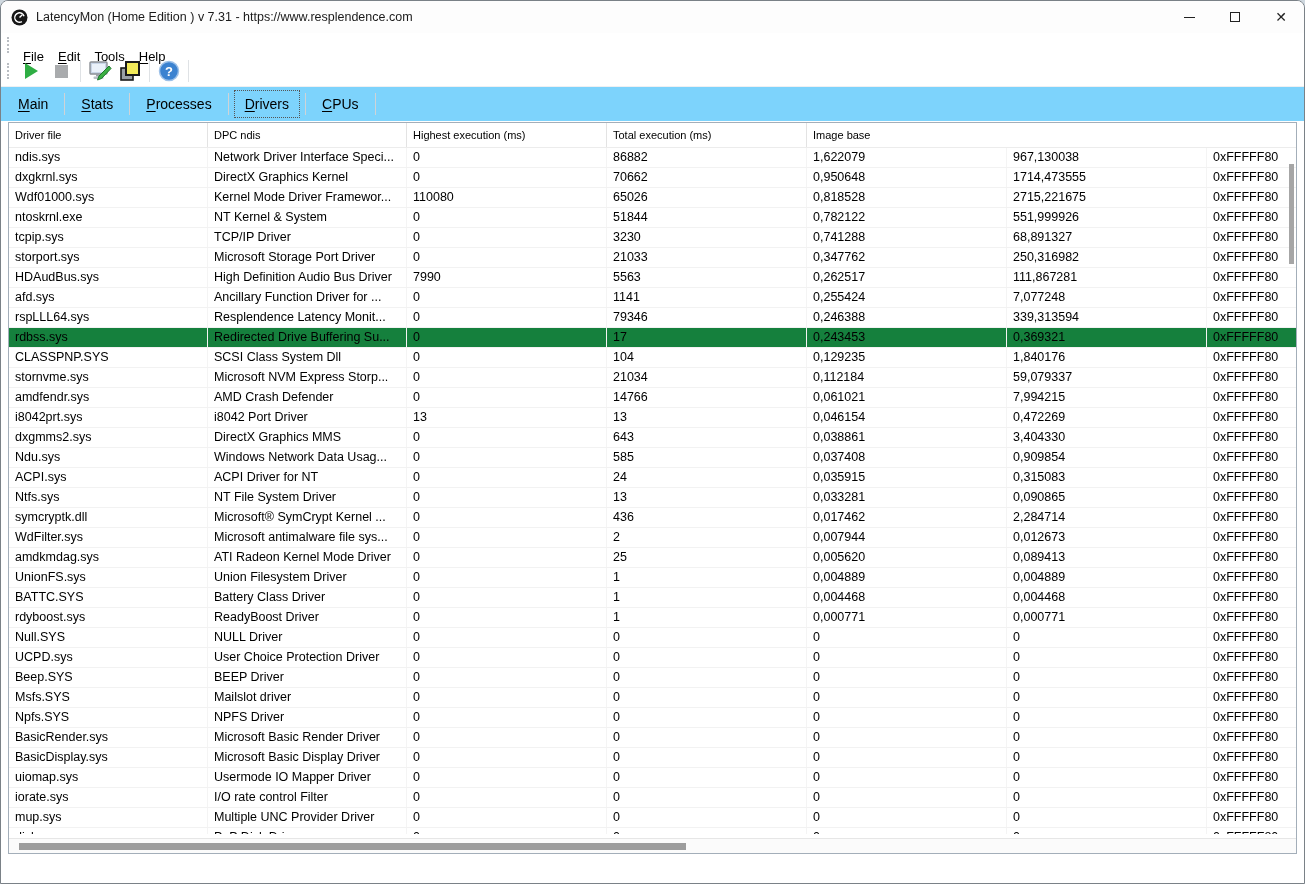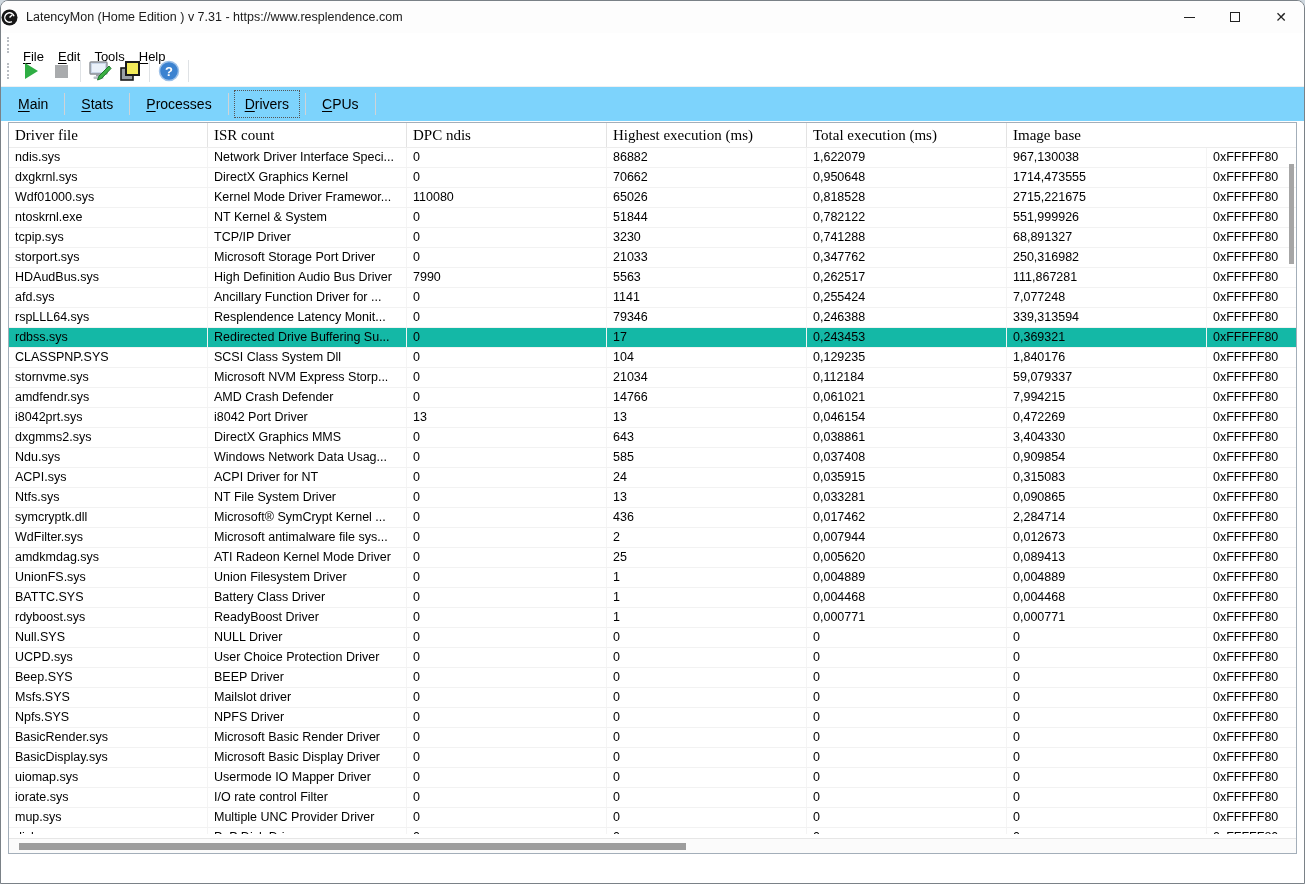--- a/index.html
+++ b/index.html
@@ -6,21 +6,21 @@
   html,body { background:#cfd8df; }
   body { font-family:"Liberation Sans", sans-serif; }
 
   .window{
     position:relative; width:1305px; height:884px; background:#ffffff;
     border:1px solid #7a8187; border-radius:8px 8px 0 0; overflow:hidden;
     color:#000;
   }
 
   
-  .titlebar{ height:32px; display:flex; align-items:center; background:#fdfdfd; }
+  .titlebar{ height:32px; display:flex; align-items:center; background:#fdfdfd; padding-left:10px; }
   .app-icon{ width:17px; height:17px; margin-right:8px; flex:0 0 auto; }
   .title-text{ font-size:12.5px; color:#1a1a1a; white-space:nowrap; }
   .win-controls{ margin-left:auto; display:flex; height:100%; }
   .win-btn{ width:46px; height:32px; display:flex; align-items:center; justify-content:center; color:#222; }
   .glyph-min{ width:11px; height:0; border-top:1px solid #222; display:block; }
   .glyph-max{ width:10px; height:10px; border:1px solid #222; display:block; }
   .glyph-close{ font-size:14px; line-height:1; }
 
   
   .menubar{ height:23px; display:flex; align-items:center; background:#fff; padding-left:4px; font-size:13px; }
@@ -45,25 +45,25 @@
   
   .table-wrap{
     position:absolute; left:7px; right:7px; top:121px; bottom:29px;
     border:1px solid #a3aeb9; background:#fff; display:flex; flex-direction:column; overflow:hidden;
   }
   .thead, .trow{
     display:grid;
     grid-template-columns:199px 199px 200px 200px 200px 200px minmax(60px,1fr);
   }
   .thead{ height:25px; border-bottom:1px solid #ececec; flex:0 0 auto; }
-  .hcell{ display:flex; align-items:center; padding-left:6px; font-size:15px; border-right:1px solid #e3e3e3; white-space:nowrap; overflow:hidden;font-family:Liberation Serif, serif; }
+  .hcell{ display:flex; align-items:center; padding-left:6px; font-size:11px; border-right:1px solid #e3e3e3; white-space:nowrap; overflow:hidden; }
   .hcell:last-child{ border-right:none; }
   .tbody{ flex:1 1 auto; overflow:hidden; position:relative; }
   .trow{ height:20px; border-bottom:1px solid #f2f2f2; }
-  .trow.selected{ background:#14b8a6; }
+  .trow.selected{ background:#15803d; }
   .trow.clipped{ height:6px; overflow:hidden; border-bottom:none; }
   .tcell{ font-size:12.5px; line-height:19px; padding-left:6px; border-right:1px solid #f4f4f4; white-space:nowrap; overflow:hidden; }
   .tcell:last-child{ border-right:none; }
 
   
   .vscroll{ position:absolute; top:26px; bottom:17px; right:1px; width:8px; }
   .vscroll .thumb{ position:absolute; top:15px; right:1px; width:5px; height:100px; background:#a6a6a6; }
   .hscroll{ flex:0 0 15px; border-top:1px solid #e6e6e6; background:#fbfbfb; position:relative; }
   .hscroll .thumb{ position:absolute; left:10px; top:4px; width:667px; height:7px; background:#9d9d9d; }
 
@@ -159,21 +159,20 @@
         <span class="tab selected"><u>D</u>rivers</span>
         <span class="tab-sep"></span>
         <span class="tab"><u>C</u>PUs</span>
         <span class="tab-sep"></span>
       </span>
   </div>
 
   <div class="table-wrap">
     <div class="thead">
         <div class="hcell">Driver file</div>
-        <div class="hcell">ISR count</div>
         <div class="hcell">DPC ndis</div>
         <div class="hcell">Highest execution (ms)</div>
         <div class="hcell">Total execution (ms)</div>
         <div class="hcell">Image base</div>
       </div>
     <div class="tbody">
         <div class="trow">
           <div class="tcell">ndis.sys</div>
           <div class="tcell">Network Driver Interface Speci...</div>
           <div class="tcell">0</div>

